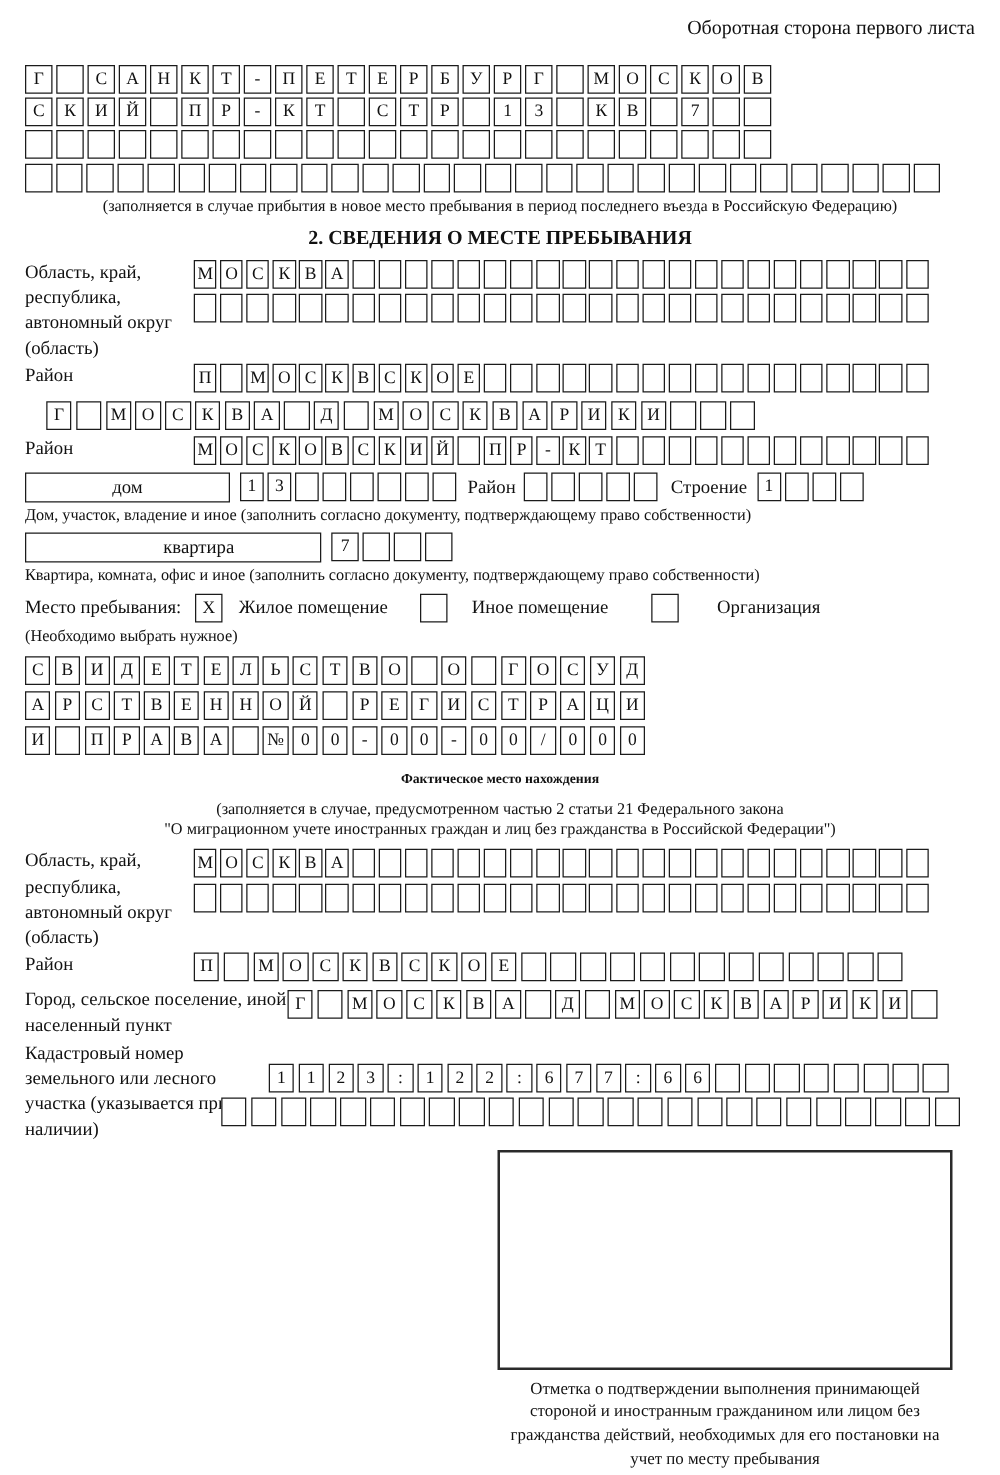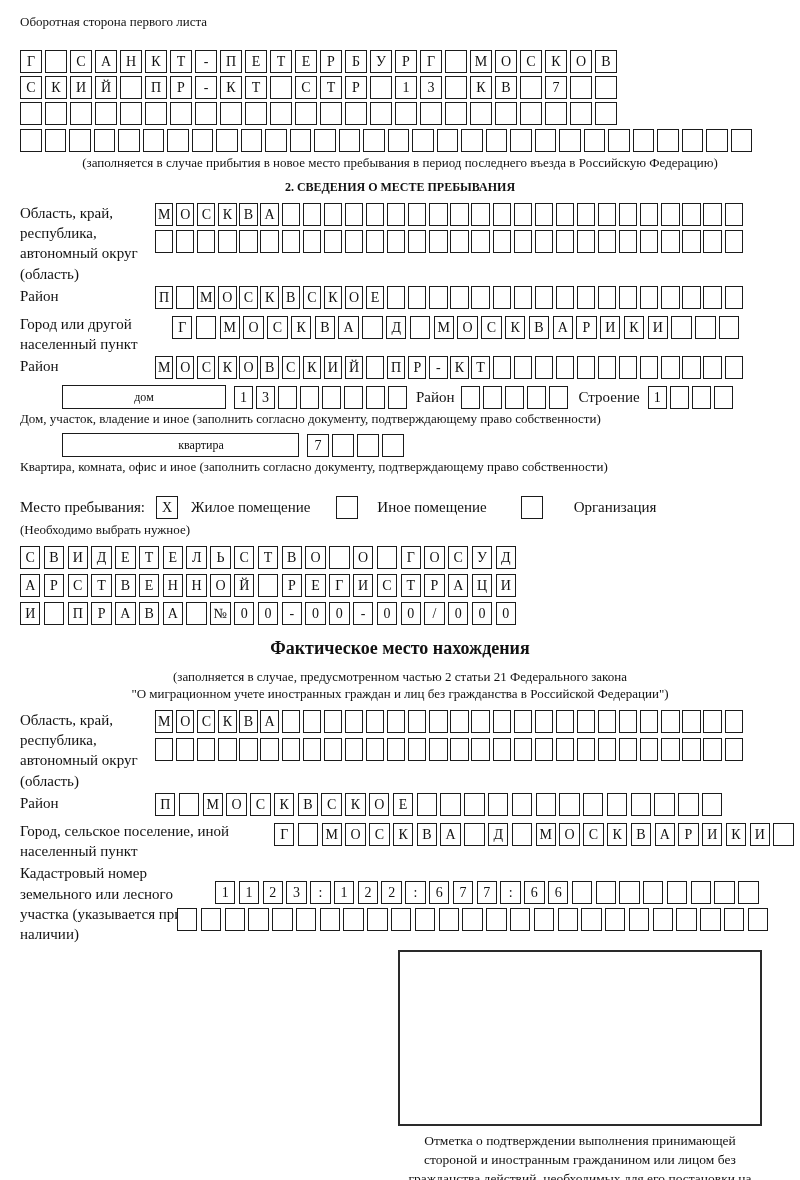--- a/index.html
+++ b/index.html
@@ -1,48 +1,48 @@
 <!DOCTYPE html>
 <html><head>
 <meta charset="utf-8">
 <style>
   html,body{margin:0;padding:0;background:#fff;}
   body{
     width:800px;height:1180px;overflow:hidden;position:relative;
     font-family:"Liberation Serif","DejaVu Serif",serif;
     color:#111;box-sizing:border-box;padding:14px 0 0 20px;
   }
-  .right-note{width:760px;text-align:left;font-size:13px;margin-bottom:20px;}
+  .right-note{width:760px;text-align:right;font-size:16px;margin-bottom:20px;}
   .row{display:flex;align-items:flex-start;}
   .lbl{font-size:15px;line-height:1.35;}
   .note{font-size:13px;line-height:1.3;}
   .center{text-align:center;}
   .bold{font-weight:bold;}
   
   .cells{display:flex;margin-bottom:3px;}
   .cell{
     display:inline-block;box-sizing:content-box;
     height:21px;border:1.5px solid #1b1b1b;
     text-align:center;font-size:14px;line-height:21px;
     font-family:"Liberation Serif",serif;background:#fff;flex:none;
   }
   .p26 .cell{width:20px;margin-right:3px;}     
   .p255 .cell{width:19.5px;margin-right:3px;}  
   .p218 .cell{width:16.3px;margin-right:2.8px;}
   .p244 .cell{width:18.4px;margin-right:3.4px;}
   .p23 .cell{width:17px;margin-right:3px;}     
   .widebox{
     border:1.5px solid #1b1b1b;height:22px;line-height:22px;
-    text-align:center;font-size:12px;flex:none;background:#fff;margin-left:42px;
+    text-align:center;font-size:15px;flex:none;background:#fff;
   }
   .seclbl{flex:none;}
   .stamp-wrap{margin-left:378px;width:364px;margin-top:6px;}
   .stamp-box{border:2px solid #2a2a2a;height:172px;background:#fff;}
   .stamp-caption{font-size:13.5px;line-height:1.38;text-align:center;margin-top:6px;}
-  .chkrow{display:flex;align-items:center;font-size:15px;margin-top:20px;}
+  .chkrow{display:flex;align-items:center;font-size:15px;margin-top:6px;}
 </style>
 </head>
 <body>
 
 <div class="right-note">Оборотная сторона первого листа</div>
 
 <div class="row">
   <div>
     <div class="cells p26">
         <span class="cell">Г</span>
@@ -151,21 +151,21 @@
     <span class="cell">&nbsp;</span>
     <span class="cell">&nbsp;</span>
     <span class="cell">&nbsp;</span>
     <span class="cell">&nbsp;</span>
     <span class="cell">&nbsp;</span>
     <span class="cell">&nbsp;</span>
     <span class="cell">&nbsp;</span>
   </div>
 <div class="note center" style="width:760px;">(заполняется в случае прибытия в новое место пребывания в период последнего въезда в Российскую Федерацию)</div>
 
-<div class="center bold" style="width:760px;font-size:12px;margin:8px 0 8px 0;">2. СВЕДЕНИЯ О МЕСТЕ ПРЕБЫВАНИЯ</div>
+<div class="center bold" style="width:760px;font-size:16px;margin:8px 0 8px 0;">2. СВЕДЕНИЯ О МЕСТЕ ПРЕБЫВАНИЯ</div>
 
 <div class="row">
   <div class="lbl seclbl" style="width:135px;">Область, край, республика, автономный округ (область)</div>
   <div>
     <div class="cells p218">
         <span class="cell">М</span>
         <span class="cell">О</span>
         <span class="cell">С</span>
         <span class="cell">К</span>
         <span class="cell">В</span>
@@ -254,21 +254,20 @@
       <span class="cell">&nbsp;</span>
       <span class="cell">&nbsp;</span>
       <span class="cell">&nbsp;</span>
       <span class="cell">&nbsp;</span>
       <span class="cell">&nbsp;</span>
       <span class="cell">&nbsp;</span>
     </div>
 </div>
 
 <div class="row" style="margin-top:2px;">
-  <div class="lbl seclbl" style="width:135px;">Город или другой населенный пункт</div>
   <div class="cells p244" style="margin-left:17px;margin-top:2px;">
       <span class="cell">Г</span>
       <span class="cell">&nbsp;</span>
       <span class="cell">М</span>
       <span class="cell">О</span>
       <span class="cell">С</span>
       <span class="cell">К</span>
       <span class="cell">В</span>
       <span class="cell">А</span>
       <span class="cell">&nbsp;</span>
@@ -449,21 +448,21 @@
         <span class="cell">0</span>
         <span class="cell">0</span>
         <span class="cell">/</span>
         <span class="cell">0</span>
         <span class="cell">0</span>
         <span class="cell">0</span>
       </div>
   </div>
 </div>
 
-<div class="center bold" style="width:760px;font-size:18px;margin:10px 0 10px 0;">Фактическое место нахождения</div>
+<div class="center bold" style="width:760px;font-size:11px;margin:10px 0 10px 0;">Фактическое место нахождения</div>
 <div class="note center" style="width:760px;">(заполняется в случае, предусмотренном частью 2 статьи 21 Федерального закона</div>
 <div class="note center" style="width:760px;margin-bottom:7px;">"О миграционном учете иностранных граждан и лиц без гражданства в Российской Федерации")</div>
 
 <div class="row">
   <div class="lbl seclbl" style="width:135px;">Область, край, республика, автономный округ (область)</div>
   <div>
     <div class="cells p218">
         <span class="cell">М</span>
         <span class="cell">О</span>
         <span class="cell">С</span>
@@ -549,21 +548,21 @@
       <span class="cell">&nbsp;</span>
       <span class="cell">&nbsp;</span>
       <span class="cell">&nbsp;</span>
       <span class="cell">&nbsp;</span>
       <span class="cell">&nbsp;</span>
       <span class="cell">&nbsp;</span>
       <span class="cell">&nbsp;</span>
     </div>
 </div>
 
-<div class="row" style="margin-top:2px;gap:44px;">
+<div class="row" style="margin-top:2px;">
   <div class="lbl seclbl" style="width:210px;">Город, сельское поселение, иной населенный пункт</div>
   <div class="cells p244" style="margin-top:2px;">
       <span class="cell">Г</span>
       <span class="cell">&nbsp;</span>
       <span class="cell">М</span>
       <span class="cell">О</span>
       <span class="cell">С</span>
       <span class="cell">К</span>
       <span class="cell">В</span>
       <span class="cell">А</span>

